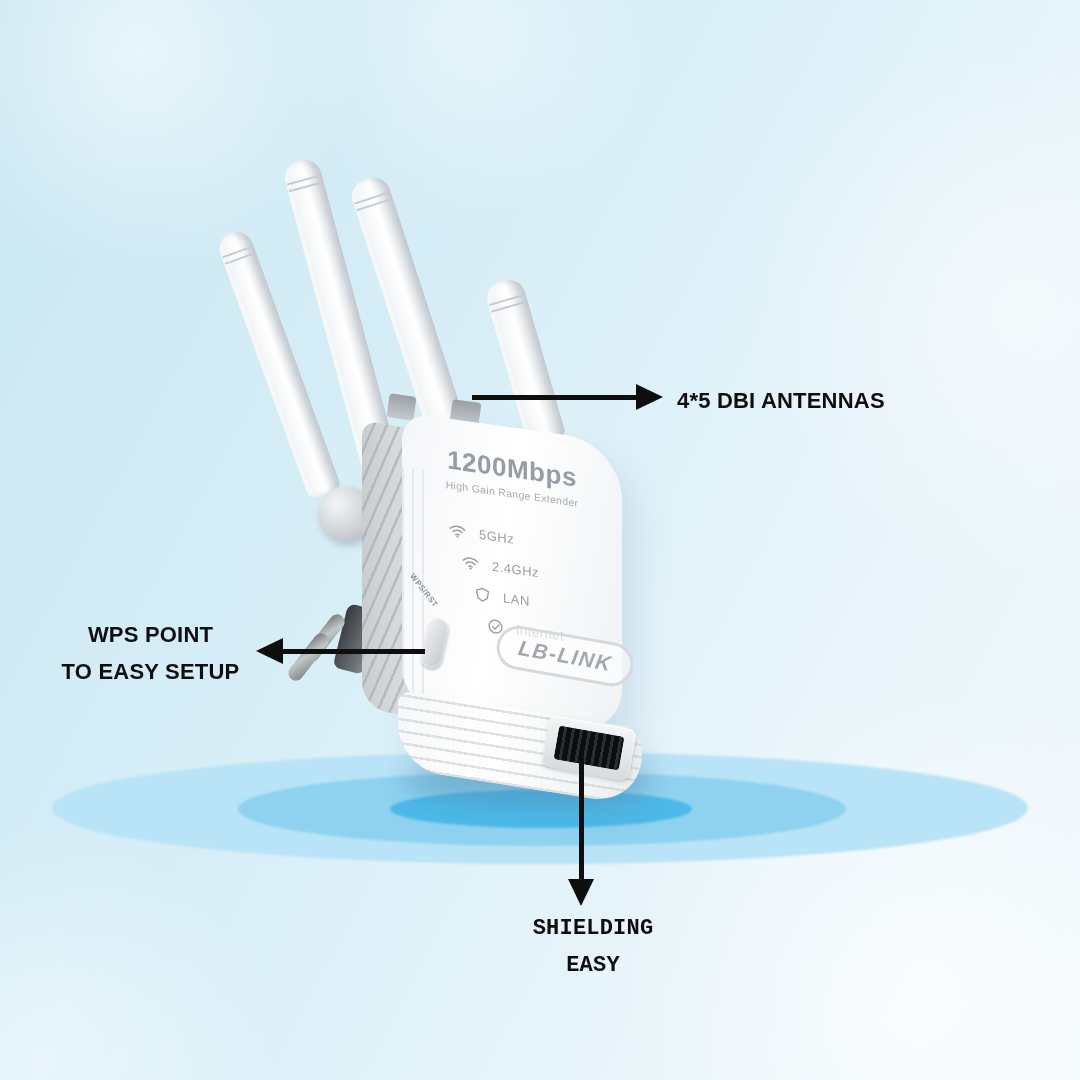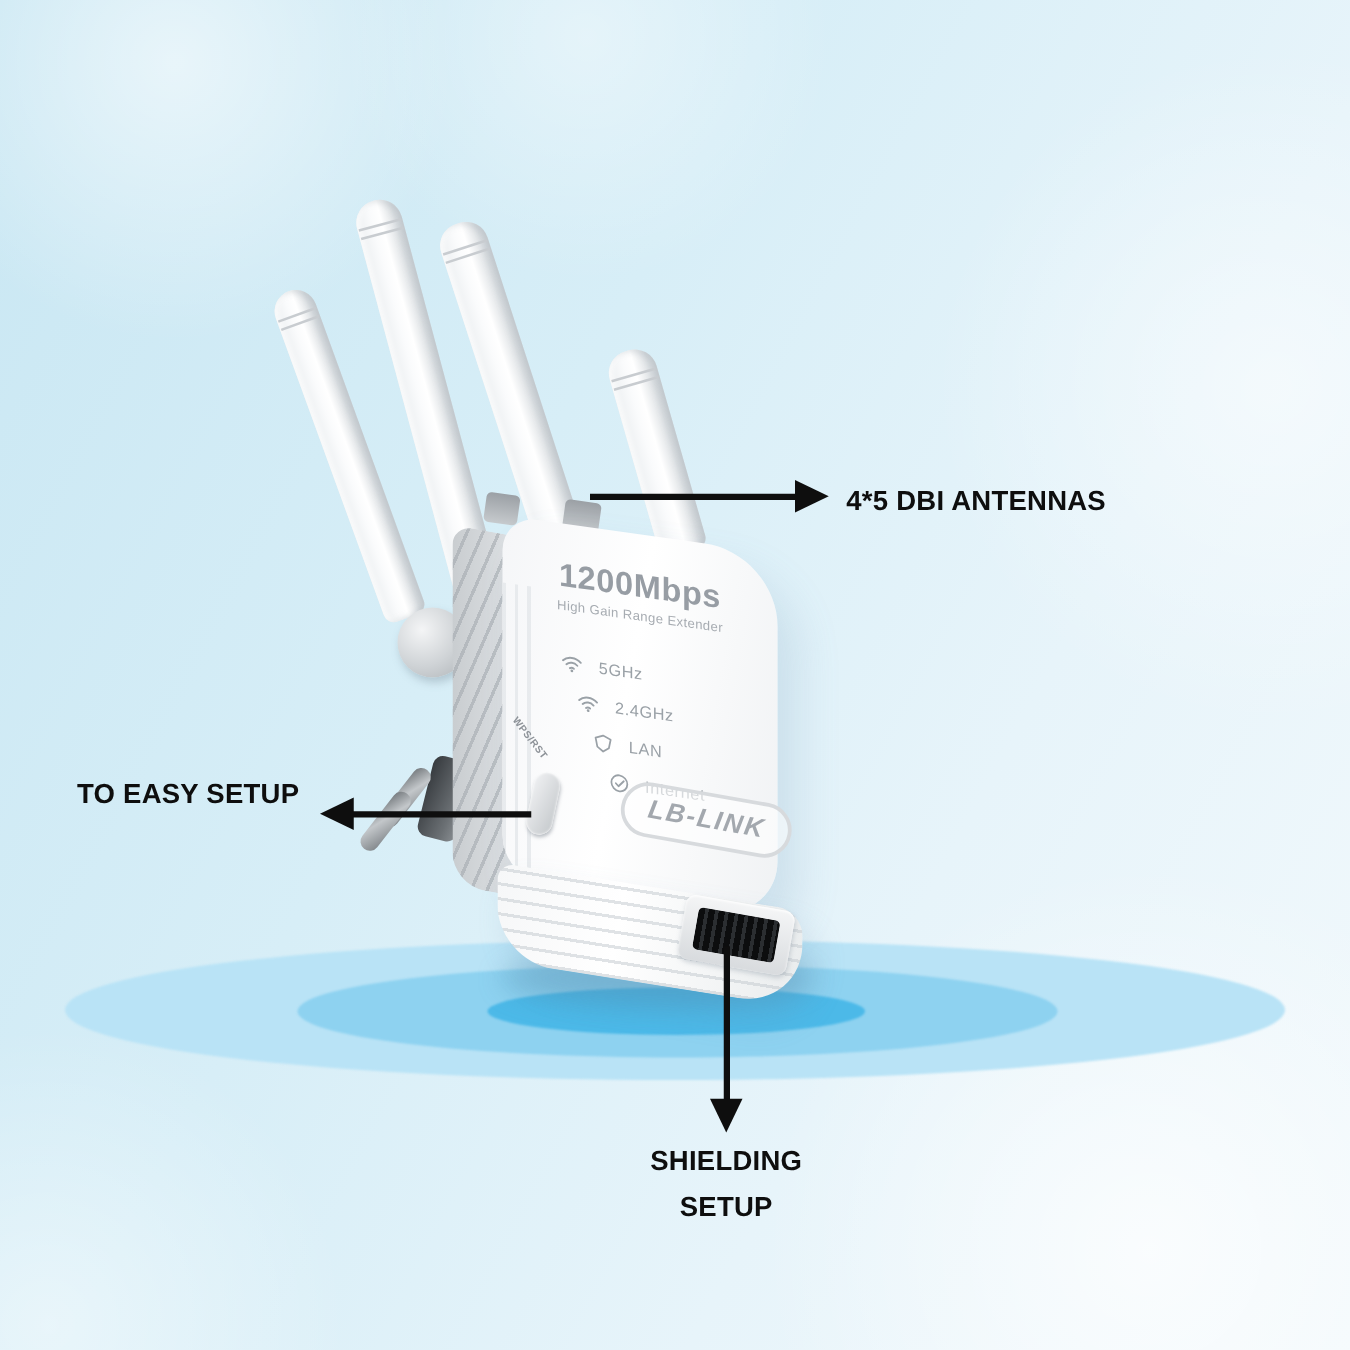--- a/index.html
+++ b/index.html
@@ -106,21 +106,21 @@
   .line-h{position:absolute;height:5px;background:#0e0e0e;z-index:9;}
   .line-v{position:absolute;width:5px;background:#0e0e0e;z-index:9;}
   .head-right{position:absolute;width:0;height:0;z-index:9;
     border-top:13px solid transparent;border-bottom:13px solid transparent;border-left:27px solid #0e0e0e;}
   .head-left{position:absolute;width:0;height:0;z-index:9;
     border-top:13px solid transparent;border-bottom:13px solid transparent;border-right:27px solid #0e0e0e;}
   .head-down{position:absolute;width:0;height:0;z-index:9;
     border-left:13px solid transparent;border-right:13px solid transparent;border-top:27px solid #0e0e0e;}
   .ann-antennas-text{left:677px;top:382px;}
   .ann-wps-text{left:28px;top:616px;width:245px;text-align:center;}
-  .ann-shield-text{left:470px;top:910px;width:222px;text-align:center;}
+  .ann-shield-text{left:482px;top:910px;width:222px;text-align:center;font-family:Liberation Mono, monospace;}
 </style>
 </head>
 <body>
 
 <div id="stage">
 
   <div class="ripple outer"></div>
   <div class="ripple middle"></div>
   <div class="ripple inner"></div>
   <div class="device-shadow"></div>
@@ -208,25 +208,26 @@
     <div class="wps-label">WPS/RST</div>
 
     <div class="brand-logo">LB-LINK</div>
   </div>
 
   <div class="line-h" style="left:472px;top:395px;width:164px;"></div>
   <div class="head-right" style="left:636px;top:384px;"></div>
   <div class="ann ann-text ann-antennas-text">4*5 DBI ANTENNAS</div>
 
   <div class="ann ann-wps-text">
+    <div class="ann-text">WPS POINT</div>
     <div class="ann-text">TO EASY SETUP</div>
   </div>
   <div class="head-left" style="left:256px;top:638px;"></div>
   <div class="line-h" style="left:282px;top:649px;width:143px;"></div>
 
   <div class="line-v" style="left:579px;top:757px;height:124px;"></div>
   <div class="head-down" style="left:568px;top:879px;"></div>
   <div class="ann ann-shield-text">
     <div class="ann-text">SHIELDING</div>
-    <div class="ann-text">SETUP</div>
+    <div class="ann-text">EASY</div>
   </div>
 
 </div>
 
 </body></html>

